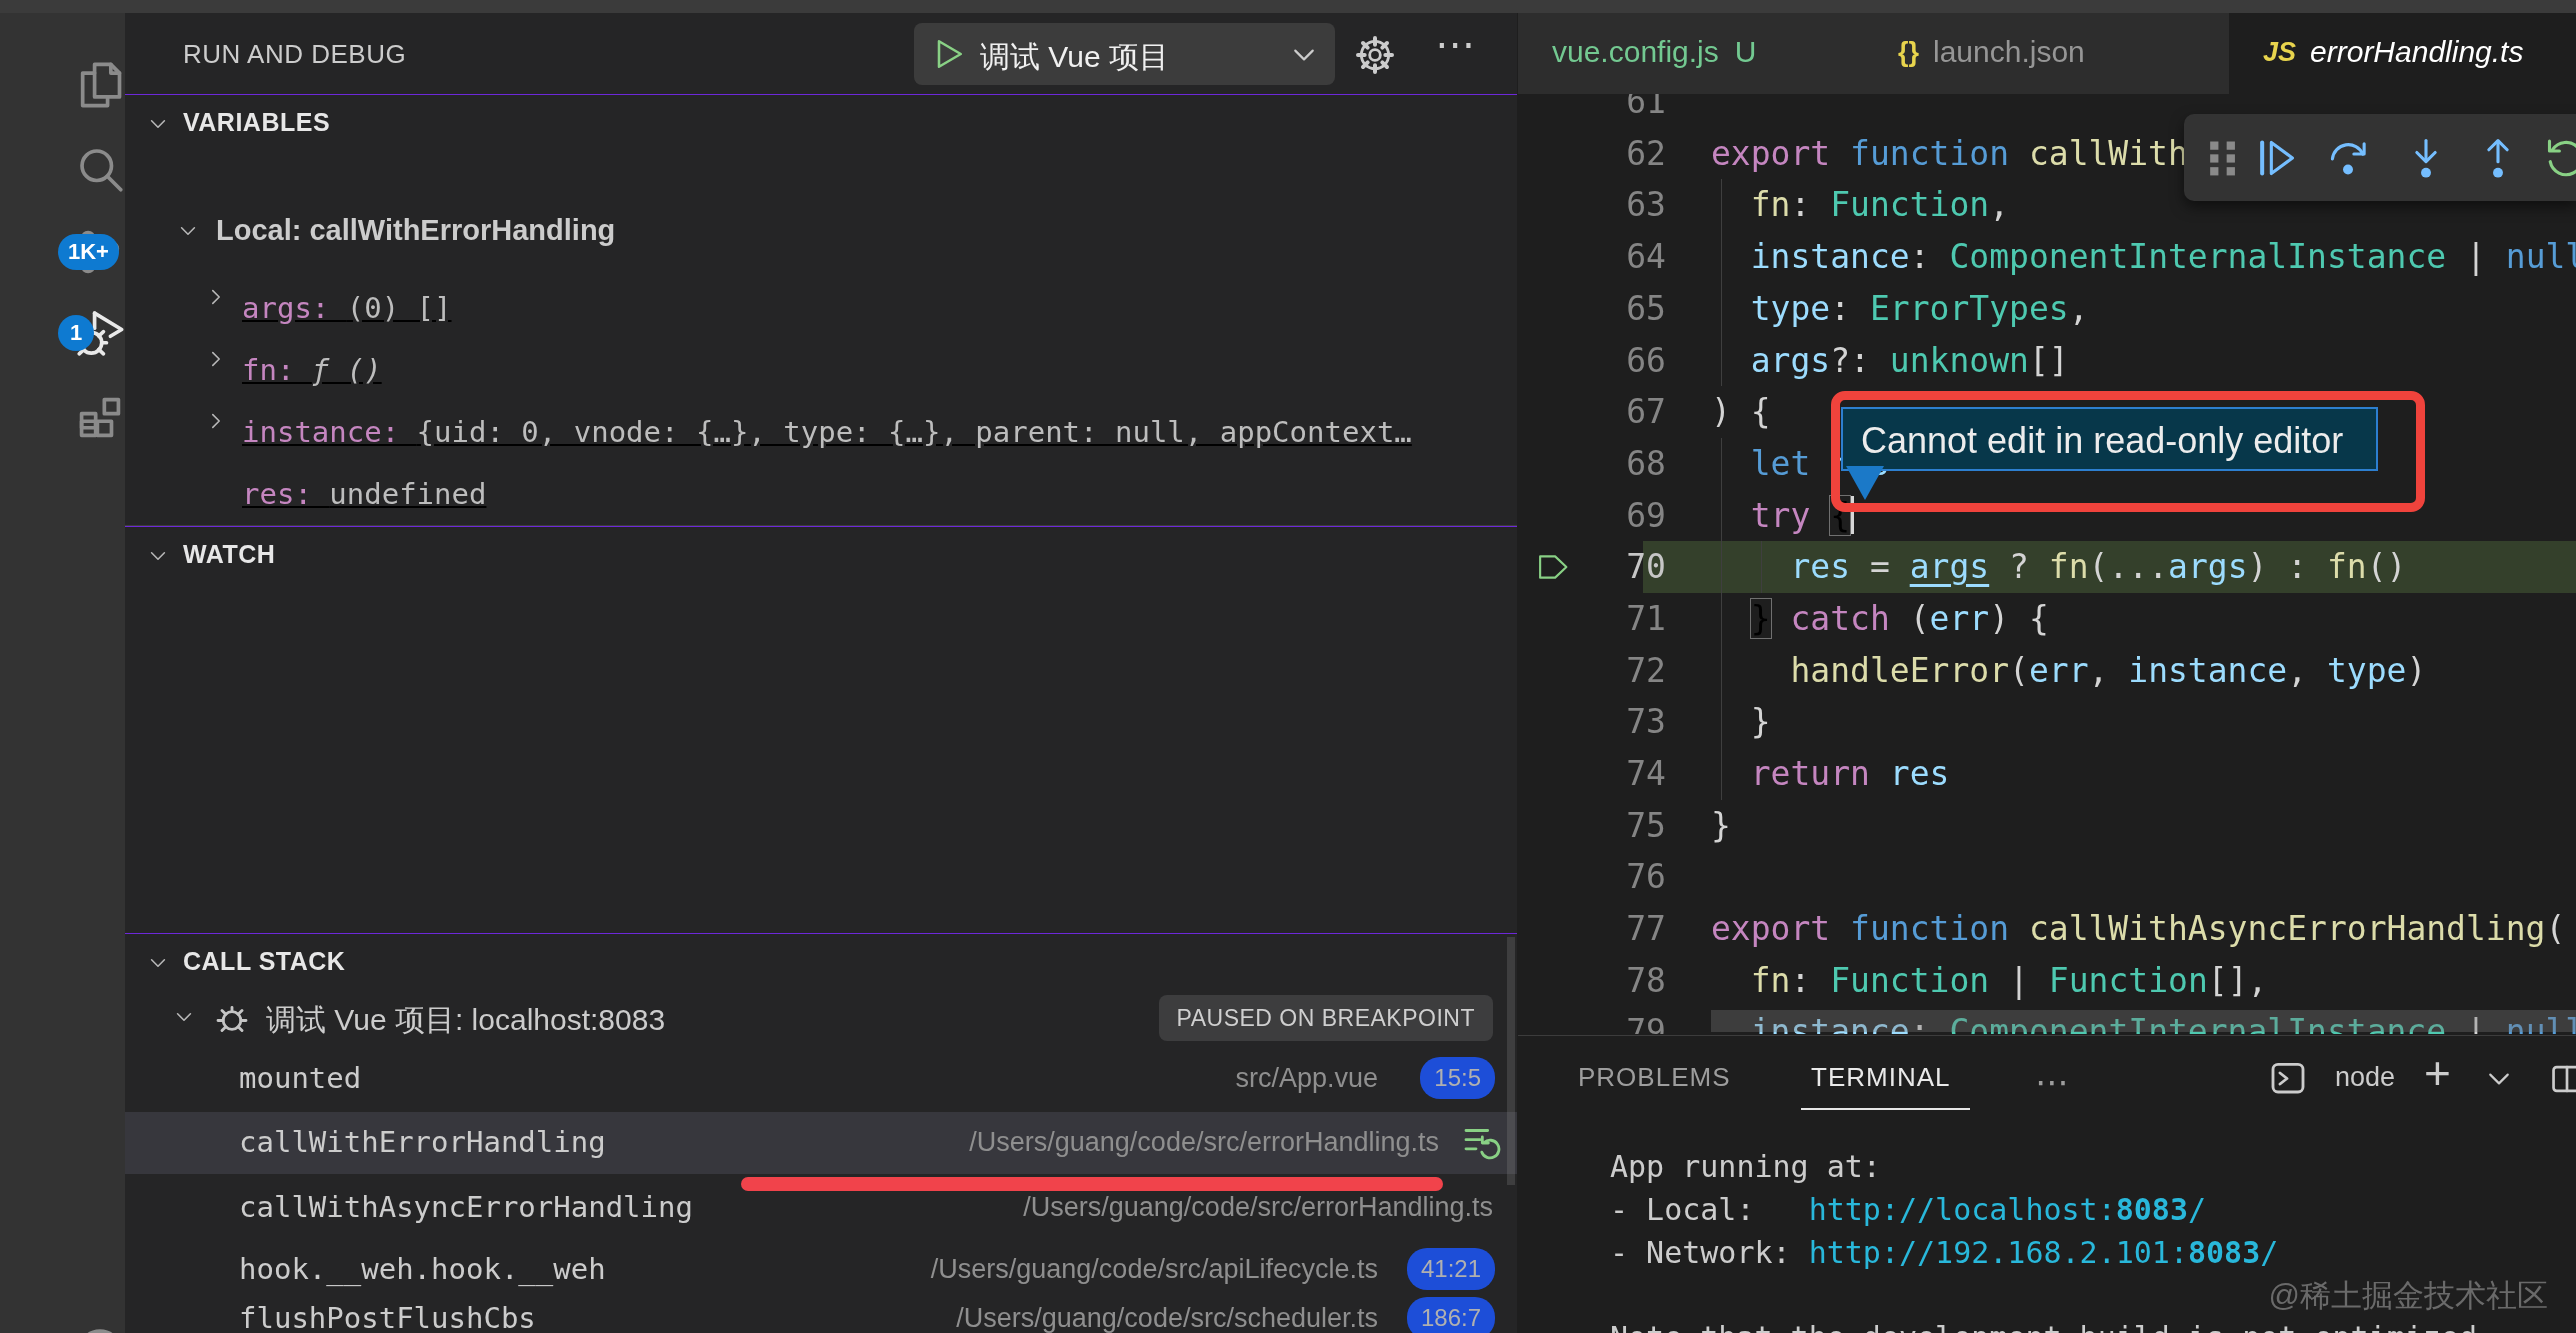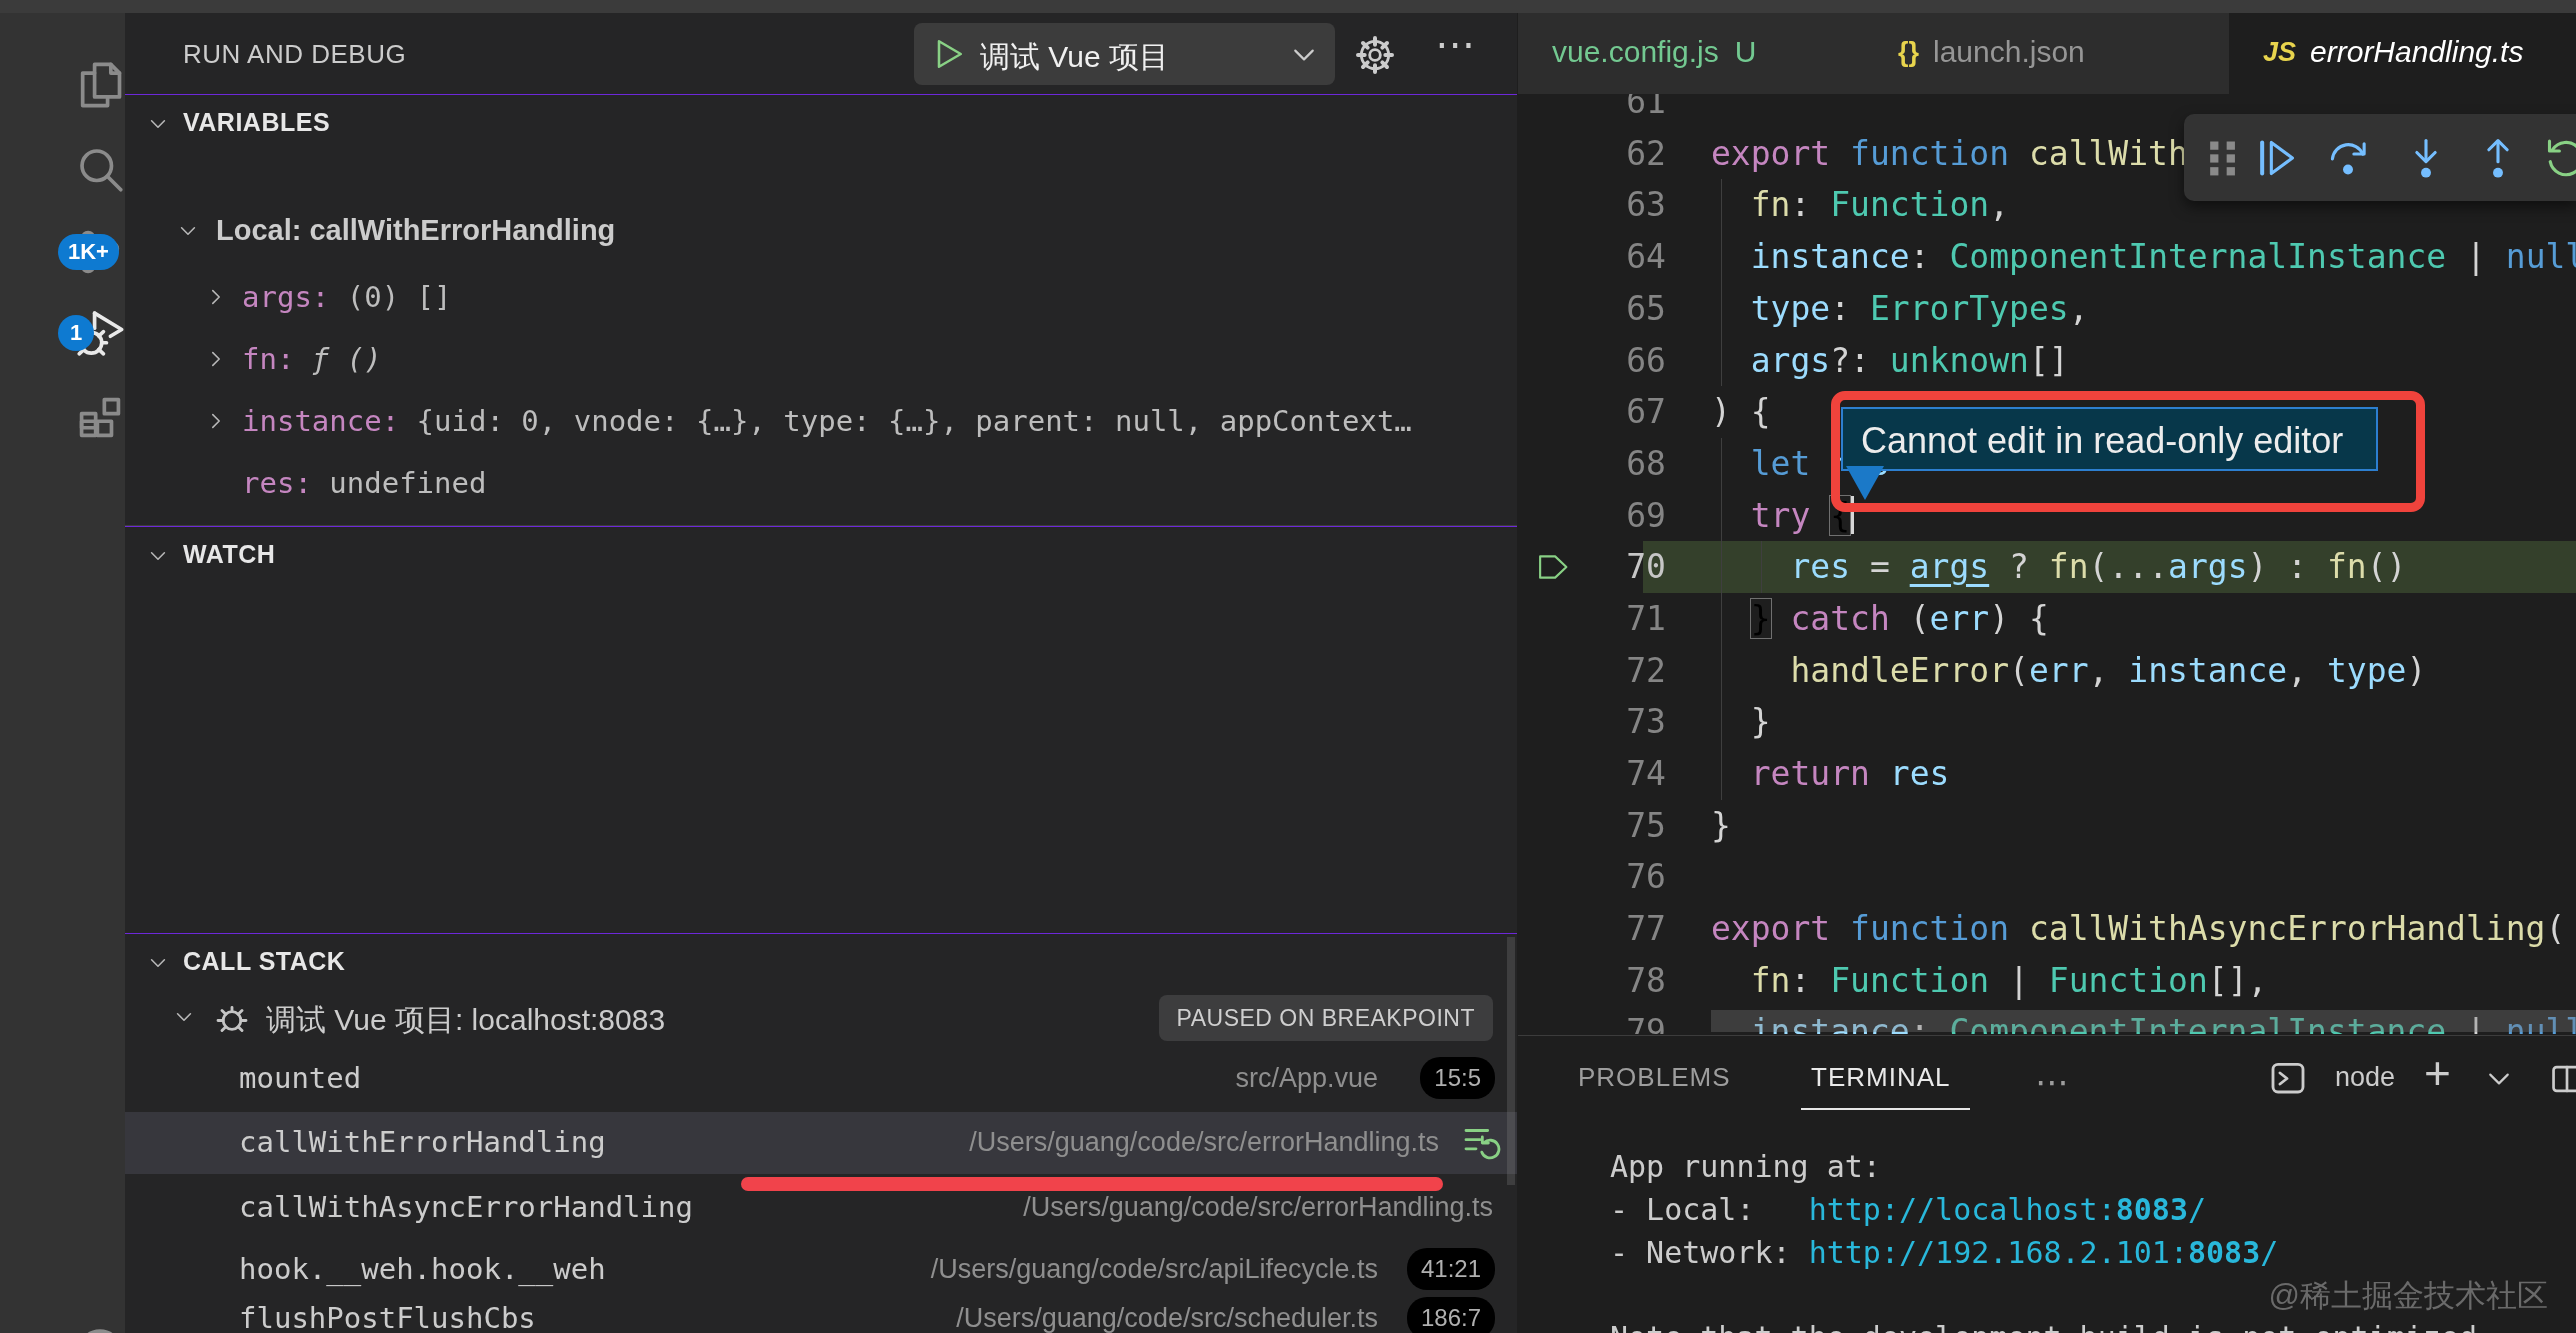--- a/index.html
+++ b/index.html
@@ -25,37 +25,37 @@
   .hdr-ico{position:absolute;top:22px;width:40px;height:40px;color:#cccccc;cursor:pointer;}
   .sec-h{position:absolute;left:0;width:1392px;height:56px;border-top:1px solid #6d28d9;background:#252526;}
   .sec-h .tw{position:absolute;left:22px;top:18px;width:22px;height:22px;color:#b8b8b8;}
   .sec-h .lbl{position:absolute;left:58px;top:13px;font-size:25px;font-weight:bold;color:#e7e7e7;letter-spacing:0.5px;}
   .var-viewport{position:absolute;left:0;top:137px;width:1392px;height:375px;overflow:hidden;}
   .scope-row{position:absolute;left:0;width:1392px;height:60px;cursor:pointer;}
   .scope-row .tw{position:absolute;left:52px;top:18px;width:22px;height:22px;color:#b8b8b8;}
   .scope-lbl{position:absolute;left:91px;top:12px;font-size:29px;font-weight:bold;color:#cccccc;}
   .var-row{position:absolute;left:0;width:1392px;height:60px;cursor:pointer;font-size:29px;}
   .var-row .tw{position:absolute;left:80px;top:18px;width:22px;height:22px;color:#b8b8b8;}
-  .var-line{position:absolute;left:117px;top:16px;white-space:nowrap;overflow:hidden;width:1262px;}
+  .var-line{position:absolute;left:117px;top:27px;white-space:nowrap;overflow:hidden;width:1262px;text-decoration:underline;}
   .vname{color:#c586c0;}
   .vval-gray{color:#bdbdbd;}
   .vval-gray-italic{color:#bdbdbd;font-style:italic;}
   .vval-orange{color:#ce9178;}
   .divline{position:absolute;left:0;width:1392px;height:1px;background:#3e3e3e;}
   .session-row{position:absolute;left:0;top:976px;width:1392px;height:58px;cursor:pointer;}
   .session-row .tw{position:absolute;left:48px;top:17px;width:22px;height:22px;color:#b8b8b8;}
   .session-row .bug{position:absolute;left:87px;top:9px;width:40px;height:40px;color:#c5c5c5;}
   .session-lbl{position:absolute;left:141px;top:11px;font-size:30px;color:#cccccc;}
   .paused-badge{position:absolute;right:24px;top:6px;background:#3d3d3e;border-radius:8px;color:#cfcfcf;
                 font-size:23px;line-height:46px;padding:0 18px;letter-spacing:0.5px;}
   .frame{position:absolute;left:0;width:1392px;height:62px;cursor:pointer;}
   .frame.selected{background:#37373d;}
   .f-label{position:absolute;left:114px;top:13px;font-size:29px;color:#cccccc;font-family:"DejaVu Sans Mono",monospace;white-space:nowrap;}
   .f-path{position:absolute;top:15px;font-size:27px;color:#8f8f8f;white-space:nowrap;}
-  .f-badge{position:absolute;right:22px;top:9px;background:#000000;border-radius:20px;color:#b0b0b0;
+  .f-badge{position:absolute;right:22px;top:9px;background:#1d4ed8;border-radius:20px;color:#b0b0b0;
            font-size:24px;line-height:42px;padding:0 14px;}
   .f-action{position:absolute;right:16px;top:11px;width:40px;height:40px;color:#89d185;}
   .red-underline{position:absolute;left:616px;top:1164px;width:702px;height:14px;background:#f1434b;border-radius:7px;z-index:6;}
   .sb-scroll{position:absolute;right:2px;top:924px;width:8px;height:248px;background:rgba(140,140,140,.25);}
   
   .editor{position:absolute;left:1518px;top:13px;width:1058px;height:1022px;background:#1e1e1e;overflow:hidden;}
   .tabsbar{position:absolute;left:0;top:0;width:1058px;height:81px;background:#252526;}
   .tab{position:absolute;top:0;height:81px;background:#2d2d2d;border-right:1px solid #1f1f1f;cursor:pointer;white-space:nowrap;overflow:hidden;}
   .tab.active{background:#1e1e1e;}
   .tab .ticon{font-weight:bold;font-size:27px;margin-right:14px;vertical-align:1px;}

